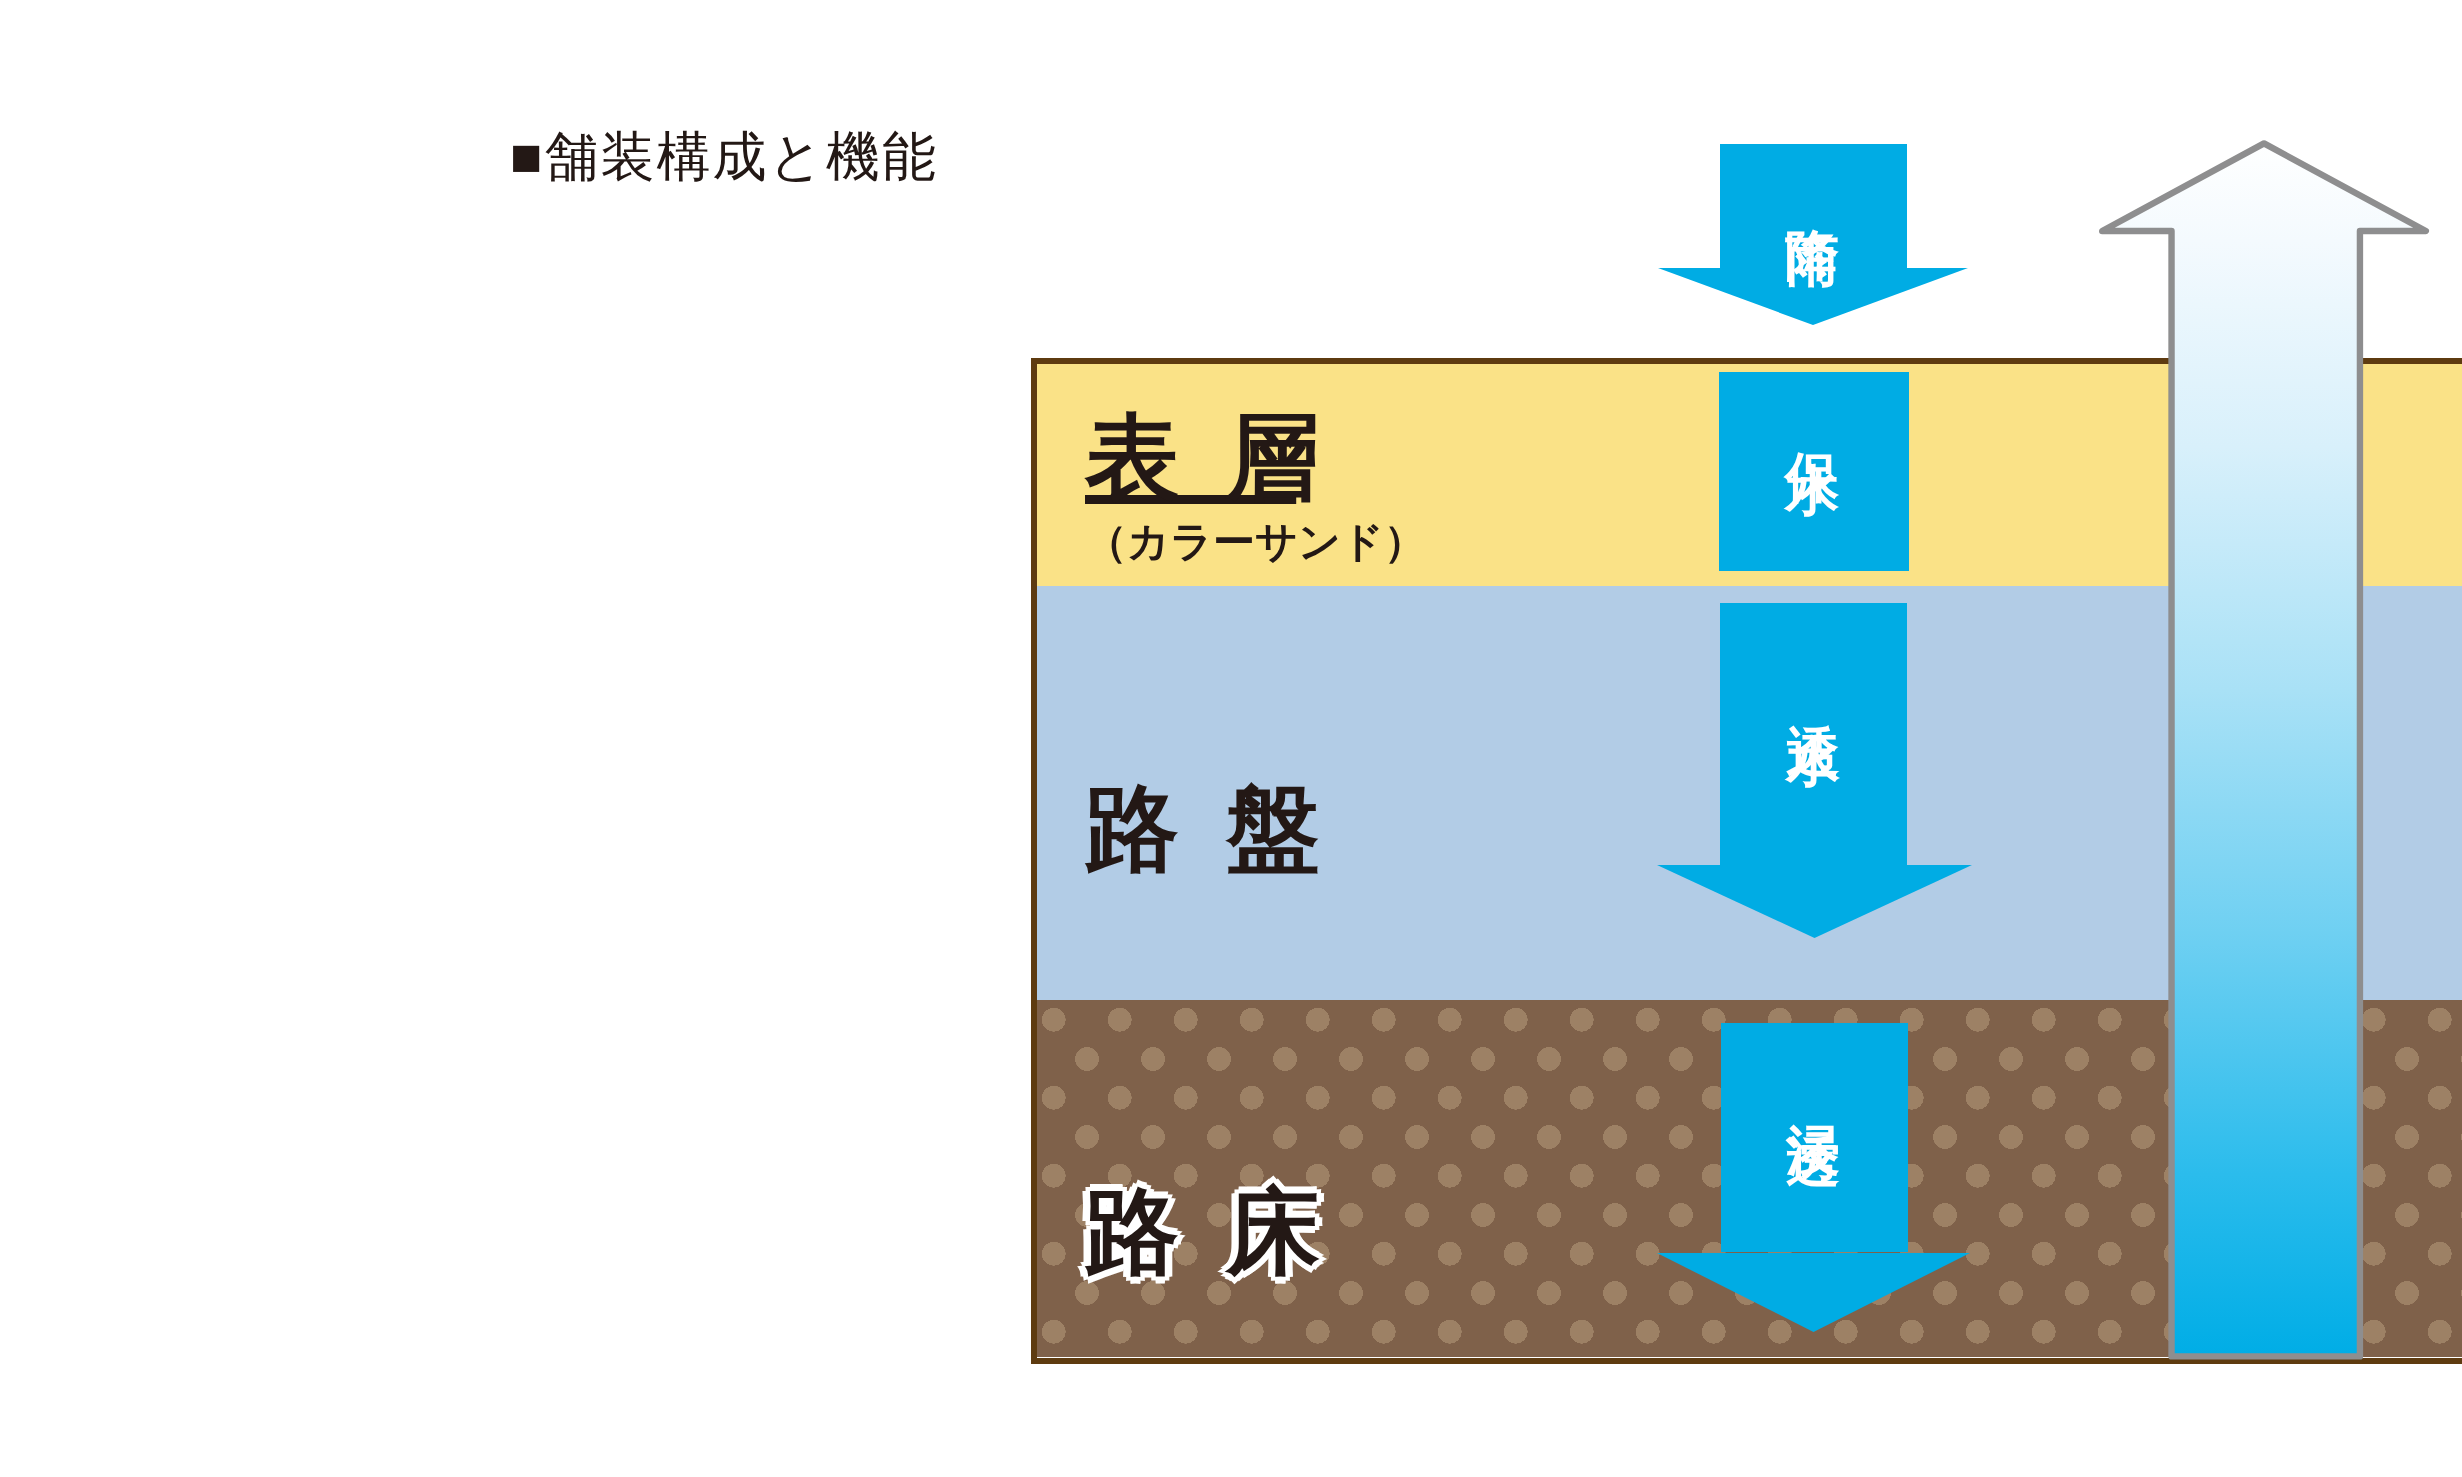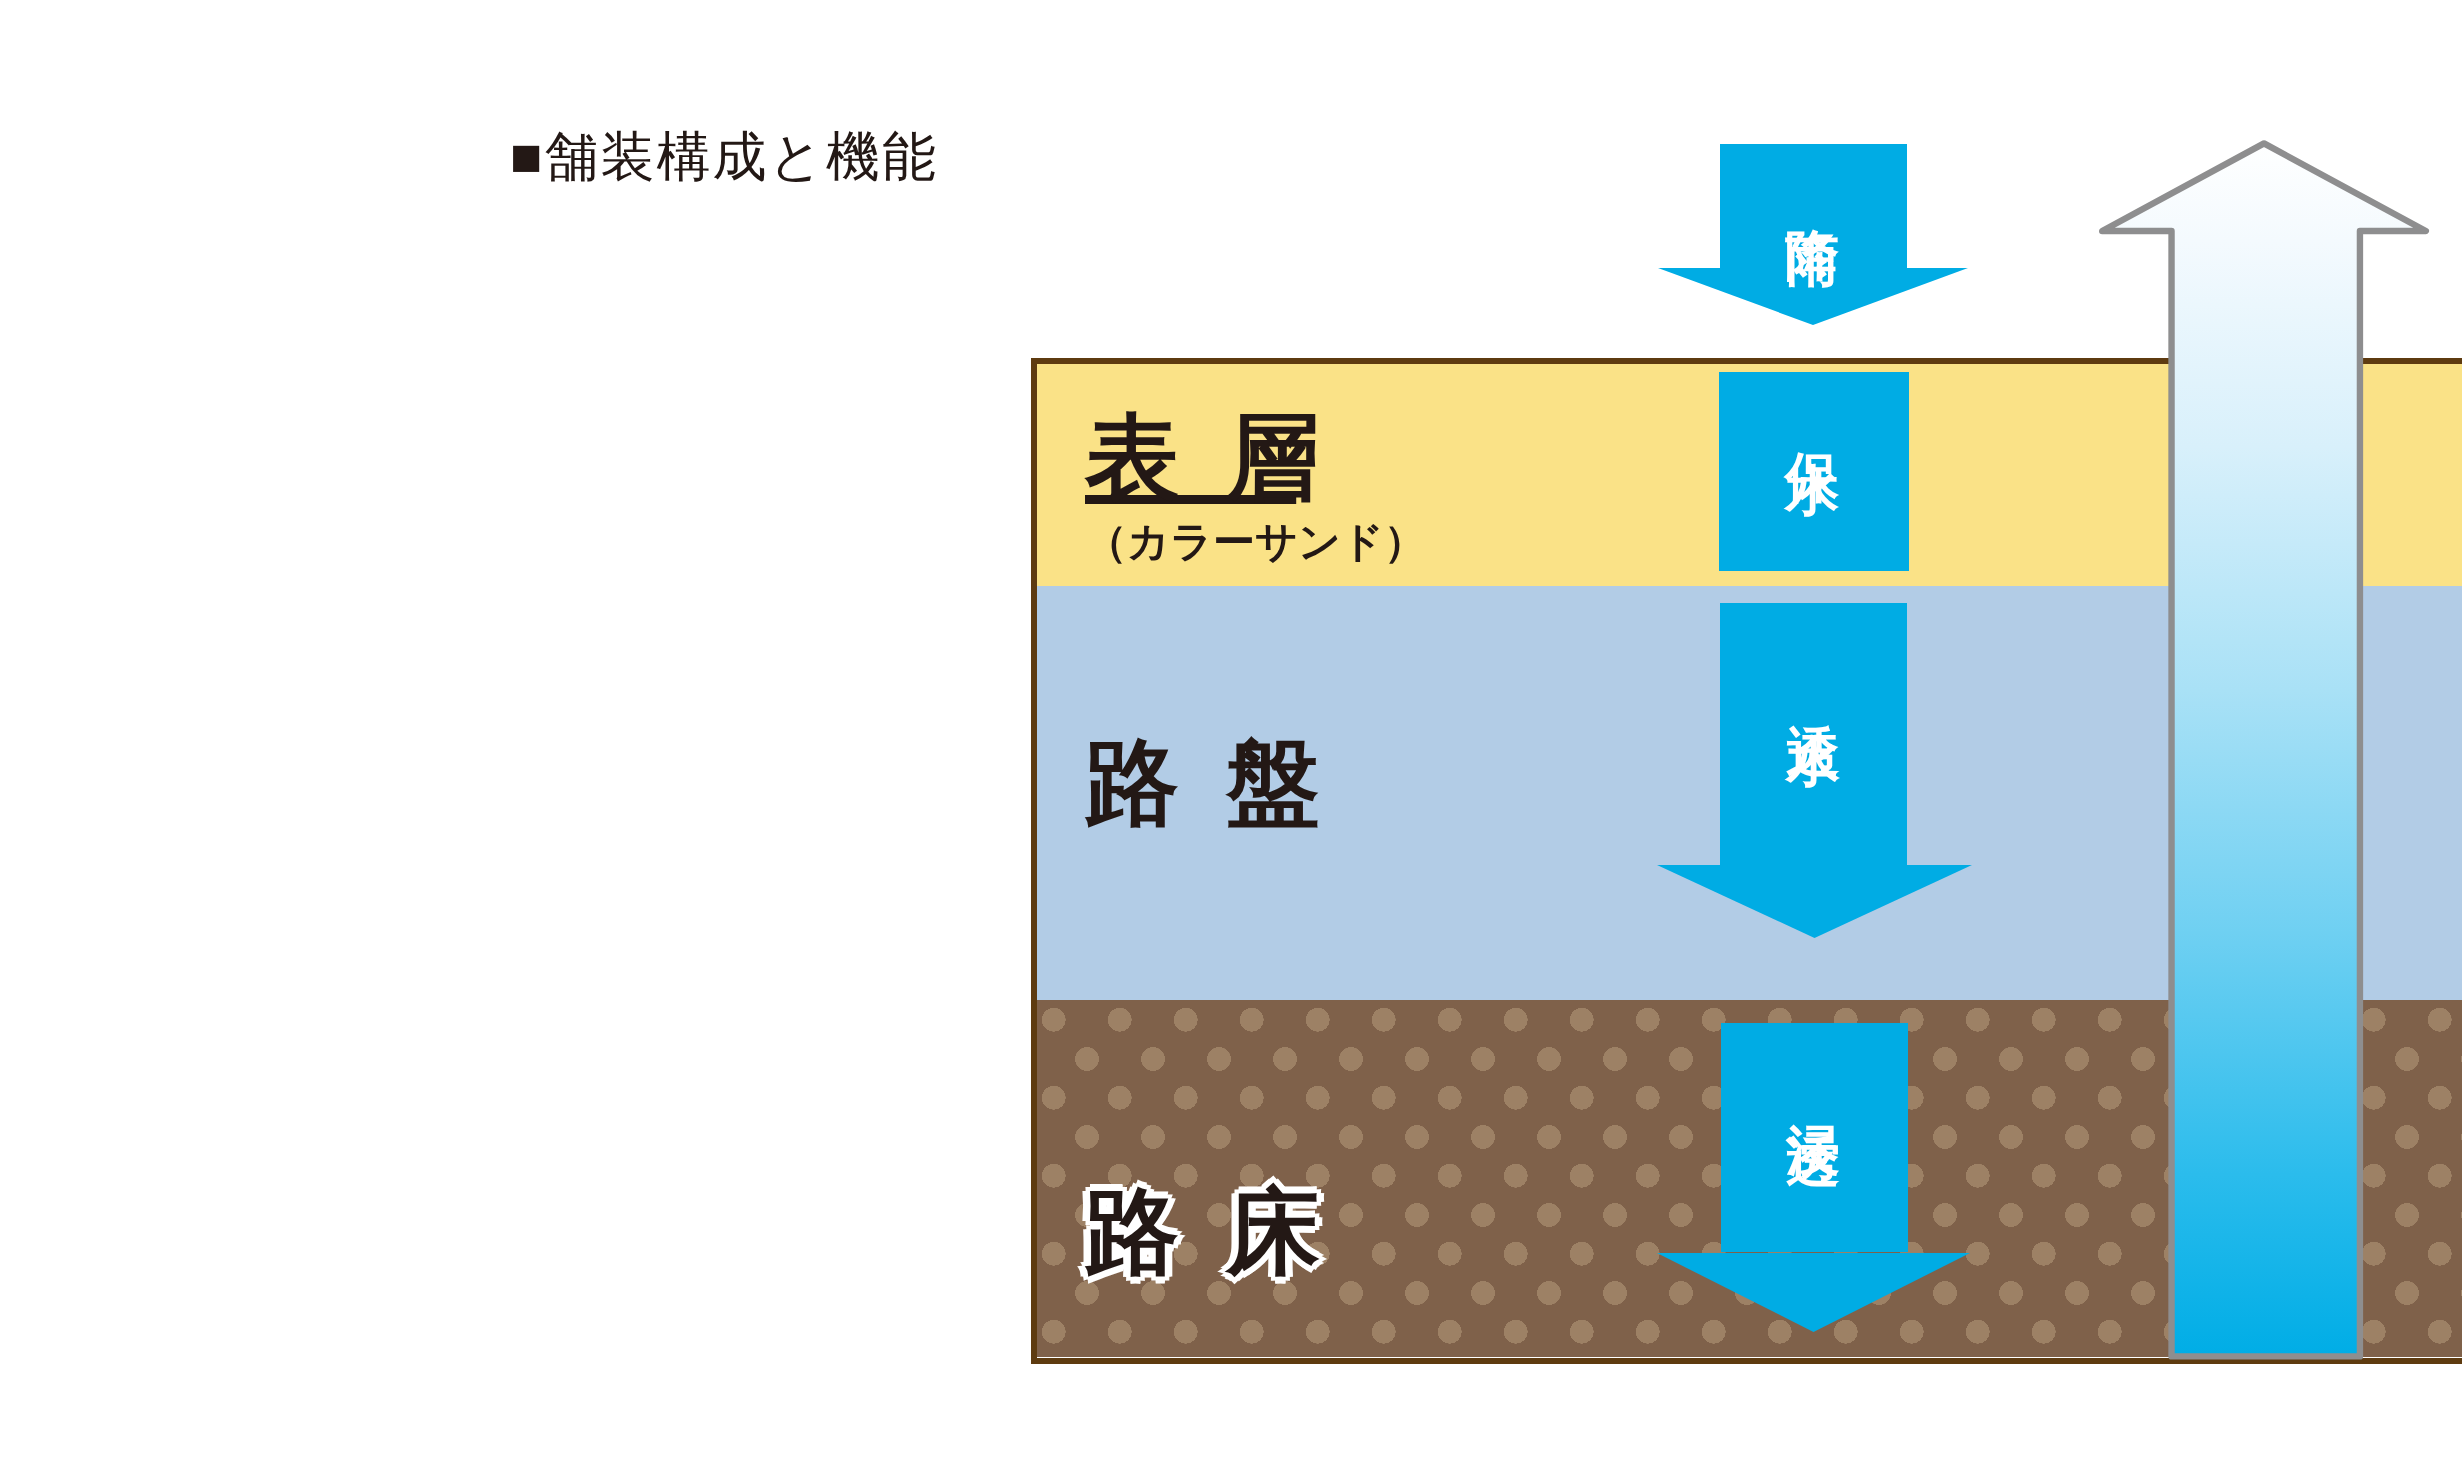--- a/index.html
+++ b/index.html
@@ -31,21 +31,21 @@
     background-size:66px 78px;
   }
 
   
   .layer-label{
     position:absolute;left:1085px;z-index:4;
     font-size:94px;font-weight:bold;color:#231815;
     letter-spacing:-23.6px;line-height:1;white-space:nowrap;
   }
   .layer-label-surface {top:411px;text-decoration:underline;}
-  .layer-label-roadbase{top:736px;}
+  .layer-label-roadbase{top:782px;}
   .layer-label-subgrade{
     top:1185px;
     text-shadow:
       0 5.9px 0 #fff,0 -5.9px 0 #fff,5.9px 0 0 #fff,-5.9px 0 0 #fff,
       4.4px 4.4px 0 #fff,-4.4px 4.4px 0 #fff,4.4px -4.4px 0 #fff,-4.4px -4.4px 0 #fff,
       0 7.4px 0 #fff,0 -7.4px 0 #fff,7.4px 0 0 #fff,-7.4px 0 0 #fff;
   }
   .layer-sublabel{
     position:absolute;left:1085px;top:501px;z-index:4;
     font-size:42px;font-weight:bold;color:#231815;line-height:1;white-space:nowrap;margin-top:20px;

